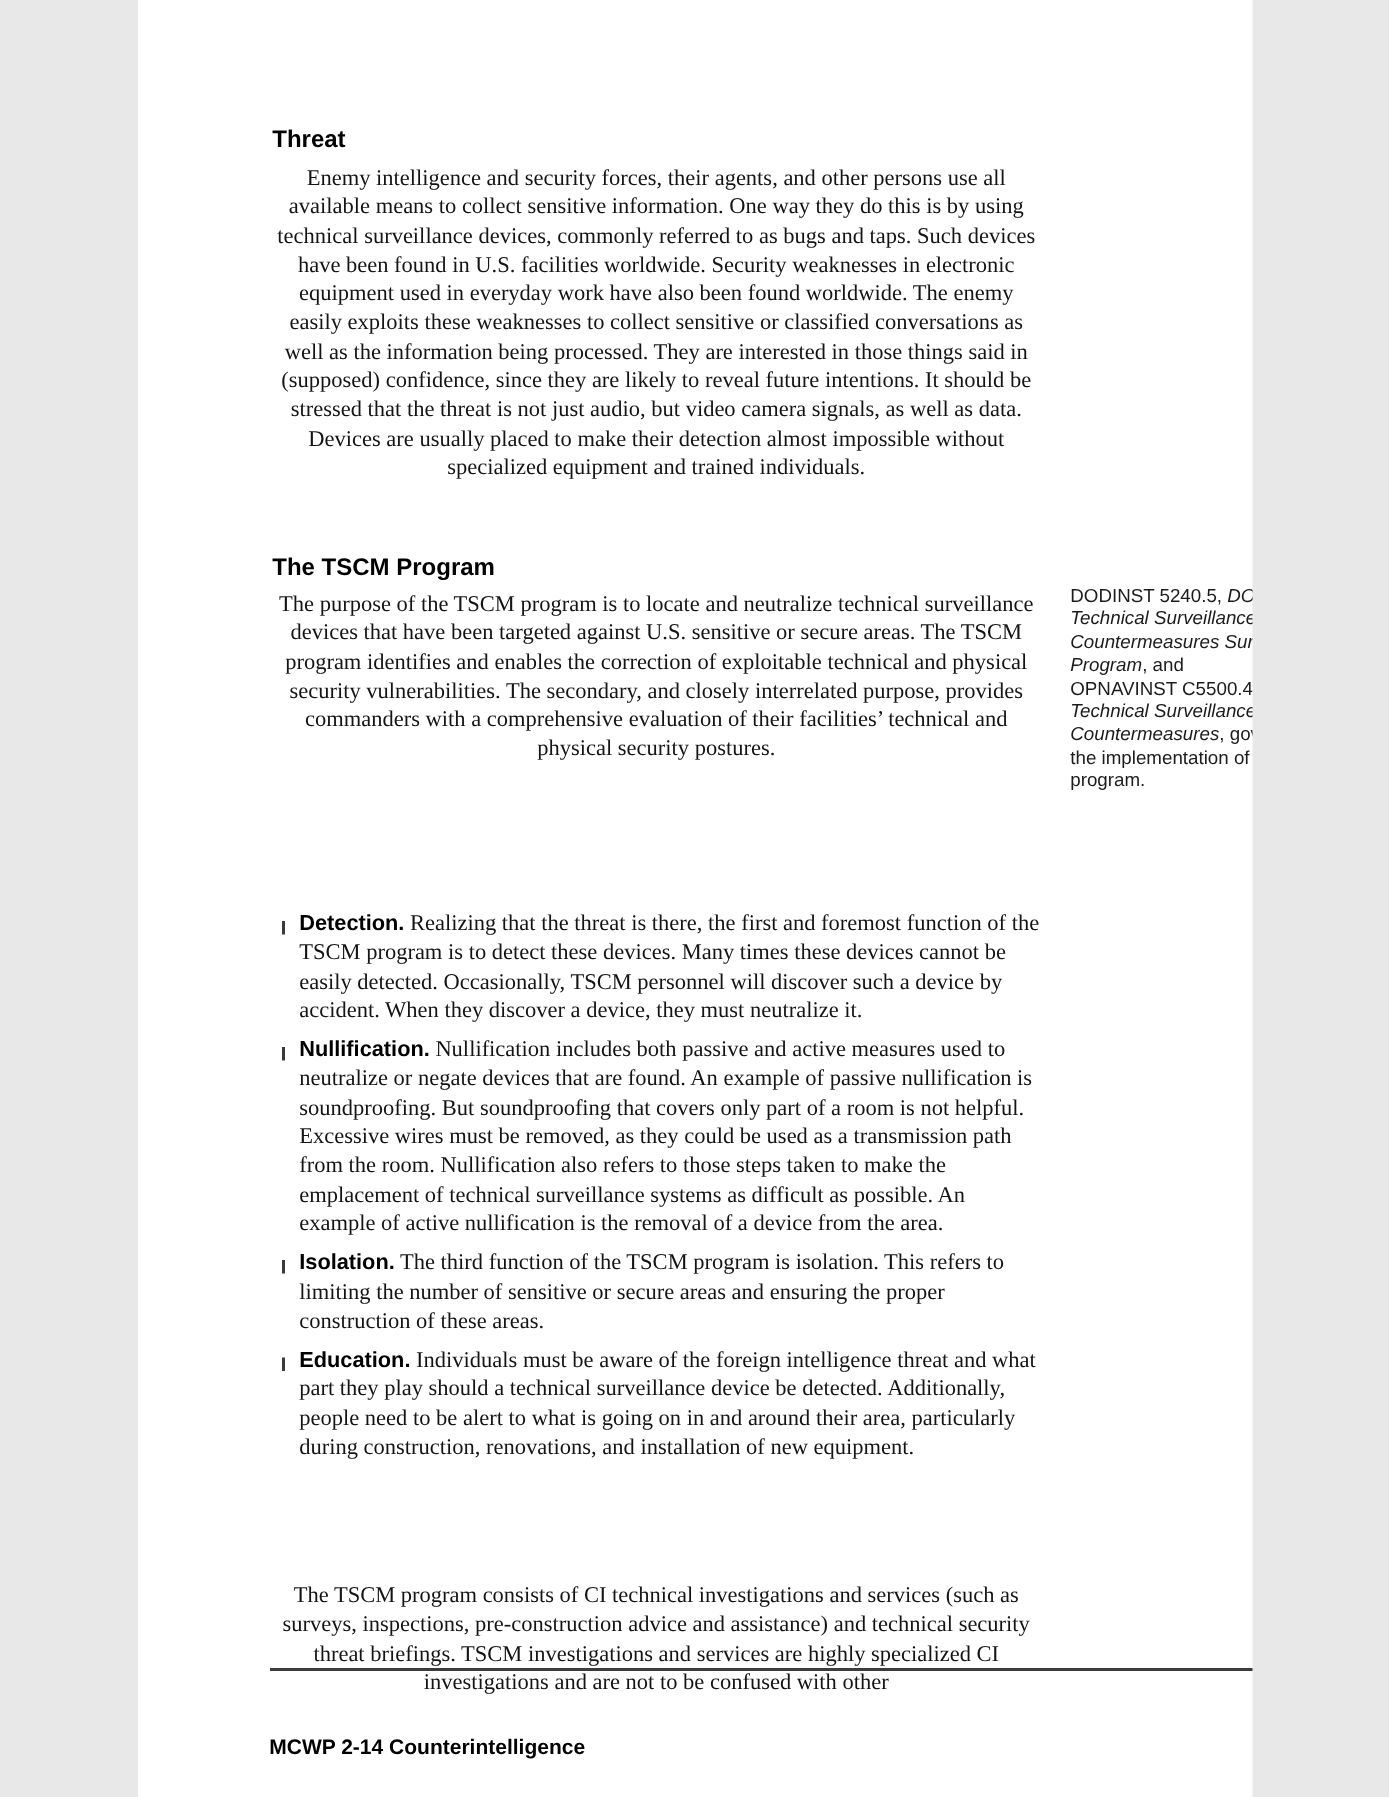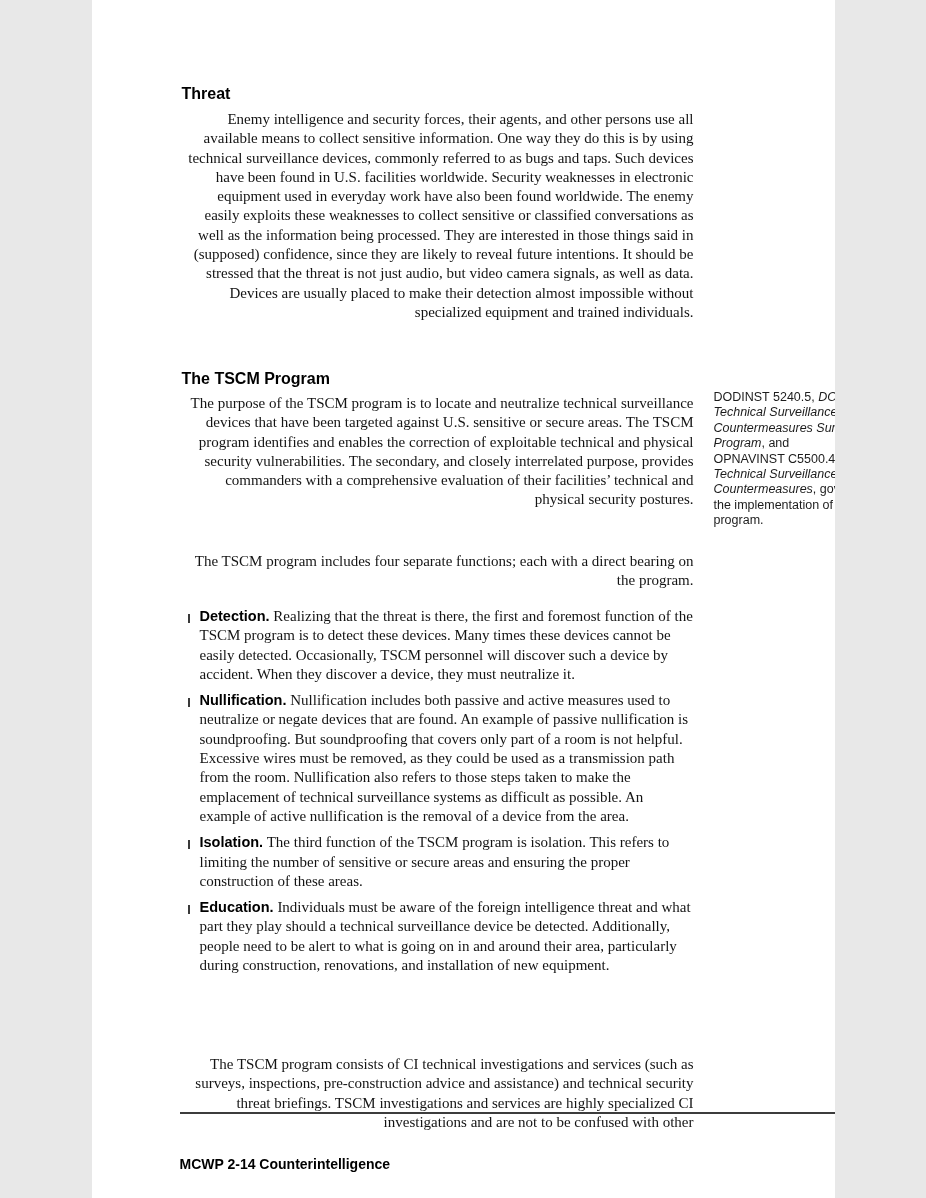--- a/index.html
+++ b/index.html
@@ -8,21 +8,21 @@
     margin:0 auto; overflow:hidden;
     font-family:"Liberation Serif", serif; color:#141414;
   }
   .abs { position:absolute; }
   .heading {
     font-family:"Liberation Sans", sans-serif; font-weight:bold;
     font-size:16px; line-height:18px; margin:0; color:#000;
   }
   .body-para {
     font-size:15px; line-height:19.3px; margin:0; width:512px;
-    text-align:right; color:#141414;
+    text-align:center; color:#141414;
   }
   .bullets { width:512px; }
   .bullet { display:flex; margin-bottom:7px; }
   .marker-col { flex:0 0 18px; padding-left:6px; box-sizing:border-box; }
   .tick { display:inline-block; width:2px; height:9px; background:#3a3a3a; margin-top:7px; }
   .bullet-body { margin:0; font-size:15px; line-height:19.3px; }
   .term {
     font-family:"Liberation Sans", sans-serif; font-weight:bold; font-size:14.5px;
     color:#000;
   }
@@ -48,21 +48,20 @@
   <p class="body-para abs" style="left:90px; top:110px;">Enemy intelligence and security forces, their agents, and other persons use all available means to collect sensitive information. One way they do this is by using technical surveillance devices, commonly referred to as bugs and taps. Such devices have been found in U.S. facilities worldwide. Security weaknesses in electronic equipment used in everyday work have also been found worldwide. The enemy easily exploits these weaknesses to collect sensitive or classified conversations as well as the information being processed. They are interested in those things said in (supposed) confidence, since they are likely to reveal future intentions. It should be stressed that the threat is not just audio, but video camera signals, as well as data. Devices are usually placed to make their detection almost impossible without specialized equipment and trained individuals.</p>
 
   <h2 class="heading abs" style="left:90px; top:370px;">The TSCM Program</h2>
 
   <p class="body-para abs" style="left:90px; top:394px;">The purpose of the TSCM program is to locate and neutralize technical surveillance devices that have been targeted against U.S. sensitive or secure areas. The TSCM program identifies and enables the correction of exploitable technical and physical security vulnerabilities. The secondary, and closely interrelated purpose, provides commanders with a comprehensive evaluation of their facilities’ technical and physical security postures.</p>
 
   <aside class="sidenote abs" style="left:622px; top:390px;">
     <span>DODINST 5240.5, </span><span class="ital">DOD Technical Surveillance Countermeasures Survey Program</span><span>, and </span><span>OPNAVINST C5500.46, </span><span class="ital">Technical Surveillance Countermeasures</span><span>, govern the implementation of this program.</span>
   </aside>
 
-  <p class="body-para abs" style="left:90px; top:552px;">The TSCM program includes four separate functions; each with a direct bearing on the program.</p>
 
   <div class="bullets abs" style="left:90px; top:607px;">
 
     <div class="bullet">
       <span class="marker-col"><span class="tick"></span></span>
       <p class="bullet-body">
         <b class="term">Detection.</b>
         <span>Realizing that the threat is there, the first and foremost function of the TSCM program is to detect these devices. Many times these devices cannot be easily detected. Occasionally, TSCM personnel will discover such a device by accident. When they discover a device, they must neutralize it.</span>
       </p>
     </div>

